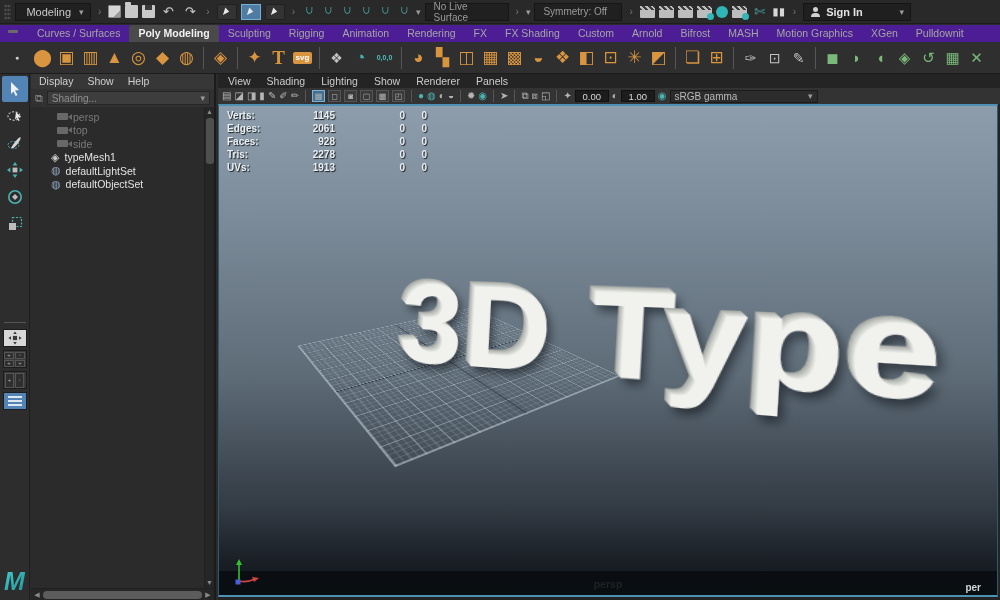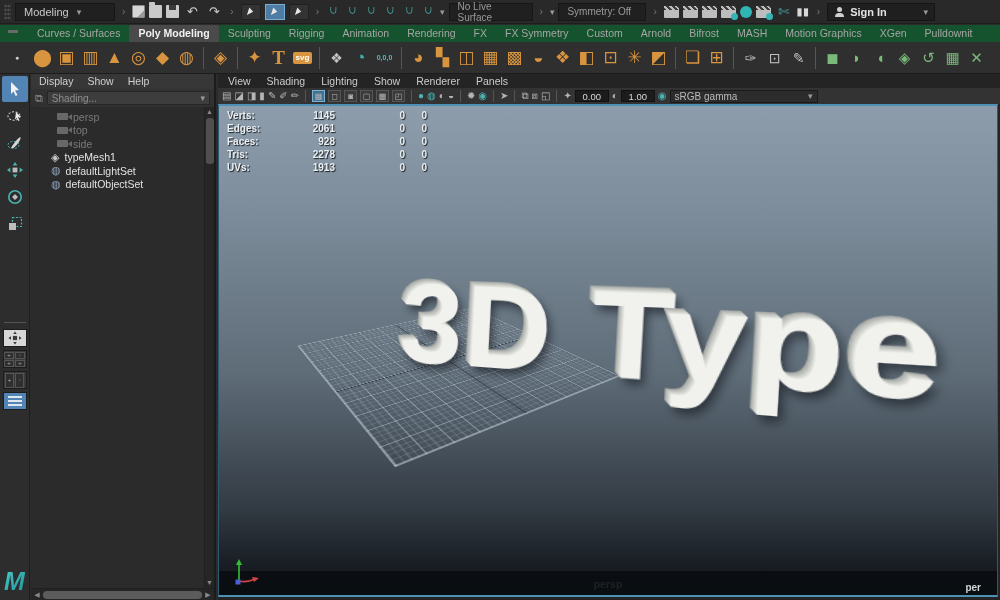--- a/index.html
+++ b/index.html
@@ -6,21 +6,21 @@
   html,body { width:1000px; height:600px; overflow:hidden; background:#2b2b2b;
     font-family:"Liberation Sans", sans-serif; -webkit-font-smoothing:antialiased; }
   #root { position:absolute; inset:0; width:1000px; height:600px; background:#2b2b2b; }
 
   
   #menubar { position:absolute; left:0; top:0; width:1000px; height:24px;
     background:#292929; border-bottom:1px solid #1d1d1d; display:flex; align-items:center; gap:4px; padding:0 4px; }
   .grip { width:7px; height:16px; background:radial-gradient(#4a4a4a 1px, transparent 1.2px); background-size:3px 4px; }
   .combo { background:#202020; border:1px solid #161616; color:#c9c9c9; font-size:11px;
     height:18px; display:flex; align-items:center; padding:0 4px 0 8px; gap:8px; }
-  #menuset-combo { width:100px; justify-content:flex-start; }
+  #menuset-combo { width:76px; justify-content:center; }
   .down { color:#9a9a9a; font-size:9px; }
   .chev { color:#767676; font-size:10px; padding:0 3px; }
   .mbtn { color:#c9c9c9; font-size:13px; width:18px; text-align:center; cursor:default; }
   .ico-file,.ico-folder,.ico-save { width:13px; height:13px; position:relative; }
   .ico-file { background:linear-gradient(135deg,#d6d6d6 70%, #9a9a9a 70%); border:1px solid #888; border-radius:1px; }
   .ico-folder { background:#c9c9c9; border-radius:1px; }
   .ico-folder:before { content:""; position:absolute; top:-3px; left:0; width:6px; height:3px; background:#c9c9c9; border-radius:1px 1px 0 0; }
   .ico-save { background:#c9c9c9; border-radius:1px; }
   .ico-save:before { content:""; position:absolute; top:0; left:3px; width:7px; height:5px; background:#3a3a3a; }
   .selbox { width:20px; height:16px; background:#333; border:1px solid #202020; display:flex; align-items:center; justify-content:center; }
@@ -33,21 +33,21 @@
   .rico.ball:after { content:""; position:absolute; right:-2px; bottom:-2px; width:7px; height:7px; border-radius:50%; background:#35b5b5; }
   .rdot { width:12px; height:12px; border-radius:50%; background:#2fb5b5; }
   .pause { color:#d8d8d8; font-size:10px; letter-spacing:1px; font-weight:bold; }
   #signin { width:108px; height:18px; background:#1f1f1f; border:1px solid #141414; display:flex; align-items:center; gap:6px; padding:0 6px; }
   .person { width:10px; height:10px; position:relative; }
   .person:before { content:""; position:absolute; top:0; left:3px; width:5px; height:5px; border-radius:50%; background:#d0d0d0; }
   .person:after { content:""; position:absolute; bottom:0; left:1px; width:9px; height:4px; border-radius:4px 4px 0 0; background:#d0d0d0; }
   #signin span.lbl { color:#e2e2e2; font-size:11px; font-weight:bold; flex:1; }
 
   
-  #shelf-tabs { position:absolute; left:0; top:25px; width:1000px; height:17px; background:#14532d;
+  #shelf-tabs { position:absolute; left:0; top:25px; width:1000px; height:17px; background:#4c1d95;
     display:flex; align-items:flex-end; padding-left:28px; }
   .stab { font-size:10.5px; color:#a5a5a5; padding:2px 9px 3px; cursor:default; white-space:nowrap; }
   .stab.active { background:#4a4a4a; color:#f2f2f2; font-weight:bold; border-radius:2px 2px 0 0; }
   #shelf-tabs .tabgrip { position:absolute; left:8px; top:5px; width:10px; height:3px; background:#6a6a6a; border-radius:1px; }
 
   
   #shelf { position:absolute; left:0; top:42px; width:1000px; height:32px; background:#2f2f2f;
     border-bottom:1px solid #1c1c1c; display:flex; align-items:center; padding-left:4px; gap:1px; }
   .si { width:23px; height:26px; display:flex; align-items:center; justify-content:center;
     font-size:17px; line-height:1; cursor:default; }
@@ -222,21 +222,21 @@
 
   <div id="shelf-tabs">
     <div class="tabgrip"></div>
     <span class="stab">Curves / Surfaces</span>
     <span class="stab active">Poly Modeling</span>
     <span class="stab">Sculpting</span>
     <span class="stab">Rigging</span>
     <span class="stab">Animation</span>
     <span class="stab">Rendering</span>
     <span class="stab">FX</span>
-    <span class="stab">FX Symmetry</span>
+    <span class="stab">FX Shading</span>
     <span class="stab">Custom</span>
     <span class="stab">Arnold</span>
     <span class="stab">Bifrost</span>
     <span class="stab">MASH</span>
     <span class="stab">Motion Graphics</span>
     <span class="stab">XGen</span>
     <span class="stab">Pulldownit</span>
   </div>
 
   <div id="shelf">

